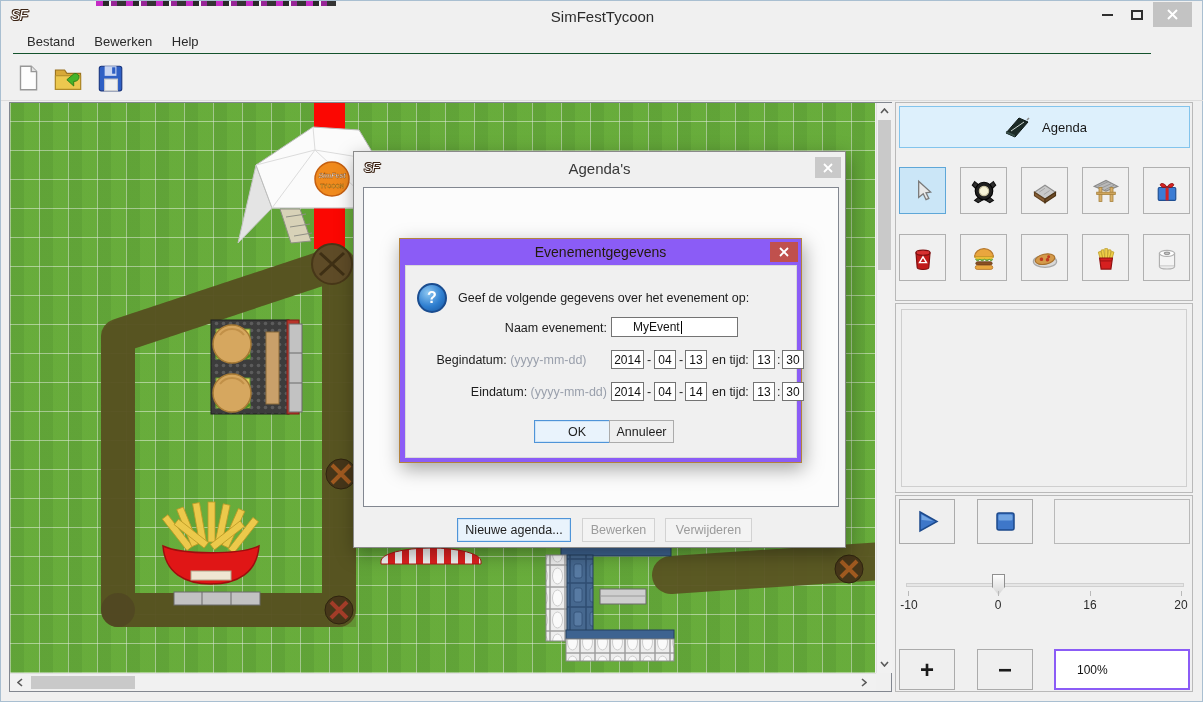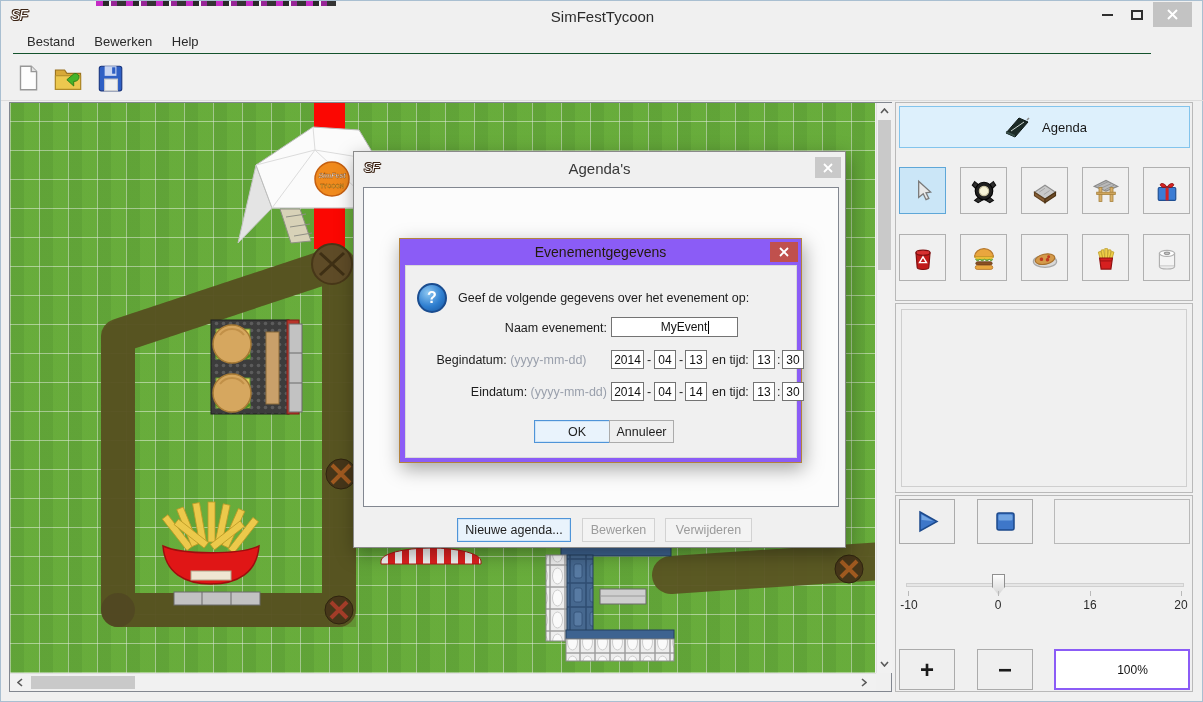--- a/index.html
+++ b/index.html
@@ -20,21 +20,21 @@
   .menubar{left:12px;top:30px;width:1138px;height:23px;border-bottom:1px solid #14532d}
   .menu-item{display:inline-block;padding:3px 8px;color:#2a2a2a}
   .toolbar{left:0;top:54px;width:1203px;height:46px;border-bottom:1px solid #dcdcdc}
   .tool-btn{position:absolute;top:4px;width:38px;height:38px;display:flex;align-items:center;justify-content:center;border:1px solid transparent;background:transparent}
   
   .panel-box{border:1px solid #b9b9b9;background:#f0f0f0}
   .btn{display:flex;align-items:center;justify-content:center;background:#efefef;border:1px solid #ababab;font-size:12.5px;color:#1e1e1e}
   .btn.focused{background:#e9f3fc;border:1px solid #4f94d8;box-shadow:inset 0 0 0 1px #cfe4f7}
   .btn.disabled{color:#9b9b9b;border:1px solid #d2d2d2;background:#f3f3f3}
   .field{background:#fff;border:1px solid #737373;font-size:12px;display:flex;align-items:center;justify-content:center;color:#111}
-  .field.left{justify-content:center;padding-left:21px}
+  .field.left{justify-content:flex-start;padding-left:21px}
   
   #map{left:8px;top:101px;width:883px;height:590px;border:1px solid #828790;background:#f0f0f0}
   #canvas{position:absolute;left:0;top:0;width:865px;height:570px;overflow:hidden;
     background-color:#5ba62b;
     background-image:
       linear-gradient(rgba(255,255,255,.08) 0 0),
       repeating-linear-gradient(90deg, rgba(30,80,8,.12) 0 14px, rgba(90,160,40,.10) 14px 29px),
       repeating-linear-gradient(0deg, rgba(255,255,255,.5) 0 1px, transparent 1px 29px),
       repeating-linear-gradient(90deg, rgba(255,255,255,.5) 0 1px, transparent 1px 29px)}
   .red-stripe{left:304px;top:0;width:31px;height:146px;background:#fb0702}

